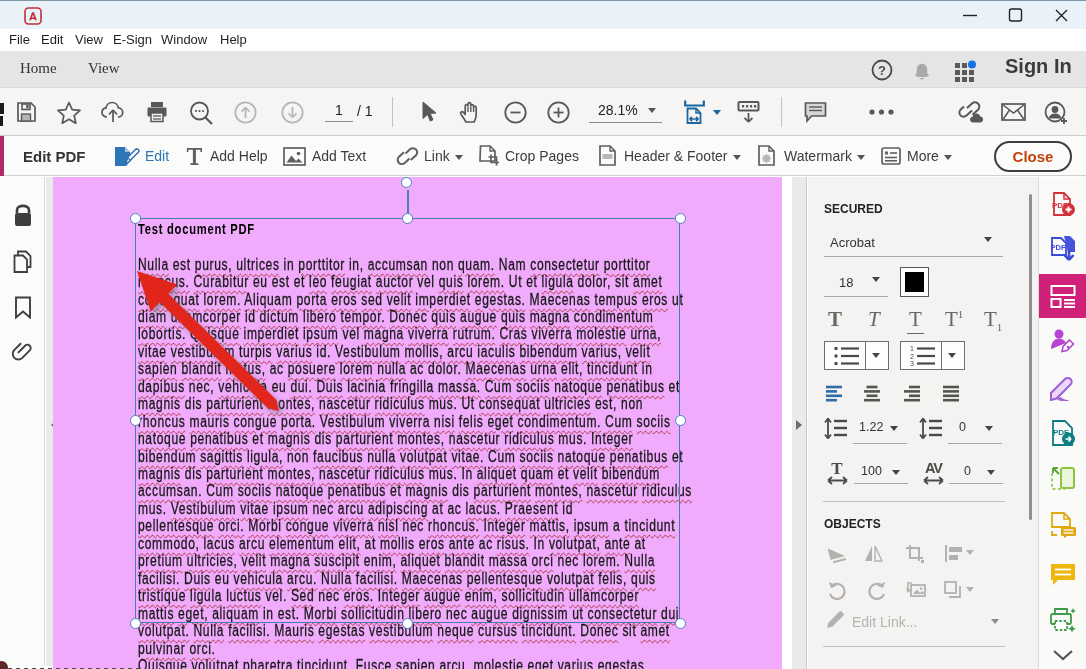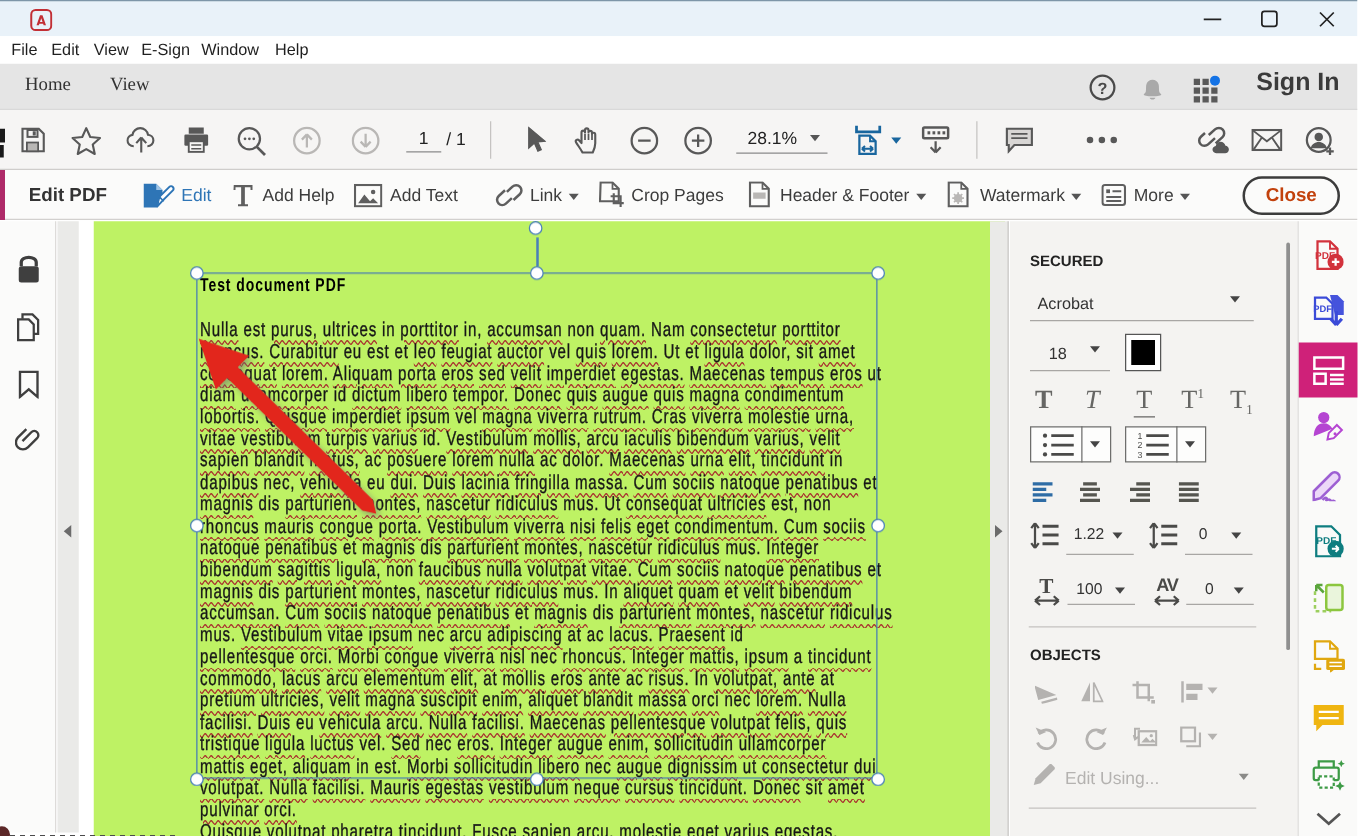--- a/index.html
+++ b/index.html
@@ -25,21 +25,21 @@
 
 #editbar { left:0; top:136px; width:1086px; height:40px; background:#fbfbfa; border-bottom:1px solid #d2d0ce; }
 #editbar .stripe { position:absolute; left:0; top:0; width:4px; height:40px; background:#ae2a68; }
 .ebl { position:absolute; top:12px; font-size:14px; color:#3c3c3c; }
 .caret { display:inline-block; width:0; height:0; border-left:4px solid transparent; border-right:4px solid transparent; border-top:5px solid #555; vertical-align:middle; margin-left:5px; }
 #closebtn { position:absolute; left:994px; top:5px; width:78px; height:31px; border:2px solid #3c3c3c; border-radius:16px; font-size:15px; font-weight:bold; color:#c2410c; text-align:center; line-height:27px; background:#fbfbfa; }
 
 #main { left:0; top:177px; width:1086px; height:492px; background:#fff; }
 #sidebar { position:absolute; left:0; top:0; width:45px; height:489px; background:#fbfbfa; border-right:1px solid #dddbd9; }
 #lgutter { position:absolute; left:46px; top:0; width:17px; height:489px; background:#eaeae8; }
-#pagearea { position:absolute; left:75px; top:0; width:729px; height:492px; background:#bef264; overflow:hidden; }
+#pagearea { position:absolute; left:53px; top:0; width:729px; height:492px; background:#f0abfc; overflow:hidden; }
 #rgutter { position:absolute; left:792px; top:0; width:15px; height:492px; background:#eaeae8; border-right:1px solid #c9c7c5; }
 #fpanel { position:absolute; left:808px; top:0; width:224px; height:492px; background:#f4f3f1; }
 #fscroll { position:absolute; left:1032px; top:0; width:6px; height:492px; background:#f4f3f1; }
 #toolscol { position:absolute; left:1038px; top:0; width:48px; height:492px; background:#fafaf9; border-left:1px solid #dddbd9; }
 
 .doctext { position:absolute; left:85px; top:0; width:730px; transform:scaleX(0.755); transform-origin:0 0; }
 .doctitle { position:absolute; left:0; top:44px; font-size:14.8px; font-weight:bold; color:#000; letter-spacing:1.0px; }
 .bodytxt { position:absolute; left:0; top:78.6px; font-size:16px; line-height:17.45px; color:#161616; letter-spacing:0.85px; white-space:nowrap; -webkit-text-stroke:0.3px #1b1b1b; }
 .bodytxt u { text-decoration-line:underline; text-decoration-style:wavy; text-decoration-color:#a82e2e; text-decoration-thickness:1px; text-underline-offset:2.5px; }
 
@@ -447,21 +447,21 @@
 <path d="M6 2 L2 2 L2 10 M1 7 L2 10.5 L4.5 8.5" fill="none" stroke="#b4b2b0" stroke-width="1.6"></path>
       </svg>
 <svg class="fp" style="left:136px;top:404px" width="17" height="17" viewBox="0 0 17 17">
 <rect x="1" y="1" width="11" height="11" fill="none" stroke="#b4b2b0" stroke-width="1.8"></rect>
 <path d="M5 16 L16 16 L16 5" fill="none" stroke="#b4b2b0" stroke-width="1.8"></path>
       </svg>
 <div class="caret2" style="left:158px;top:410px;border-top-color:#b4b2b0"></div>
 <svg class="fp" style="left:18px;top:433px" width="19" height="19" viewBox="0 0 19 19">
 <path d="M1 18 l1.5 -5.5 l11 -11 c0.5 -0.5 1.5 -0.5 2 0 l2 2 c0.5 0.5 0.5 1.5 0 2 l-11 11 z" fill="#b4b2b0"></path>
       </svg>
-<div class="fp" style="left:44px;top:437px;font-size:14px;color:#b4b2b0">Edit Using...</div>
+<div class="fp" style="left:44px;top:437px;font-size:14px;color:#b4b2b0">Edit Link...</div>
 <div class="caret2" style="left:183px;top:442px;border-top-color:#8a8a88"></div>
 <div class="fline" style="left:15px;top:469px;width:182px;background:#c4c2c0"></div>
   </div>
   <div id="fscroll">
     <div style="position:absolute;left:-3px;top:17px;width:3px;height:326px;background:#8f8f8f;border-radius:2px"></div>
   </div>
   <div id="toolscol">
 <svg class="abs" style="left:12px;top:15px" width="24" height="24" viewBox="0 0 24 24">
 <path d="M3 1 h10 l6 6 v16 h-16 z" fill="none" stroke="#d2323c" stroke-width="1.8"></path>
 <path d="M13 1 l0 6 l6 0" fill="none" stroke="#d2323c" stroke-width="1.5"></path>

